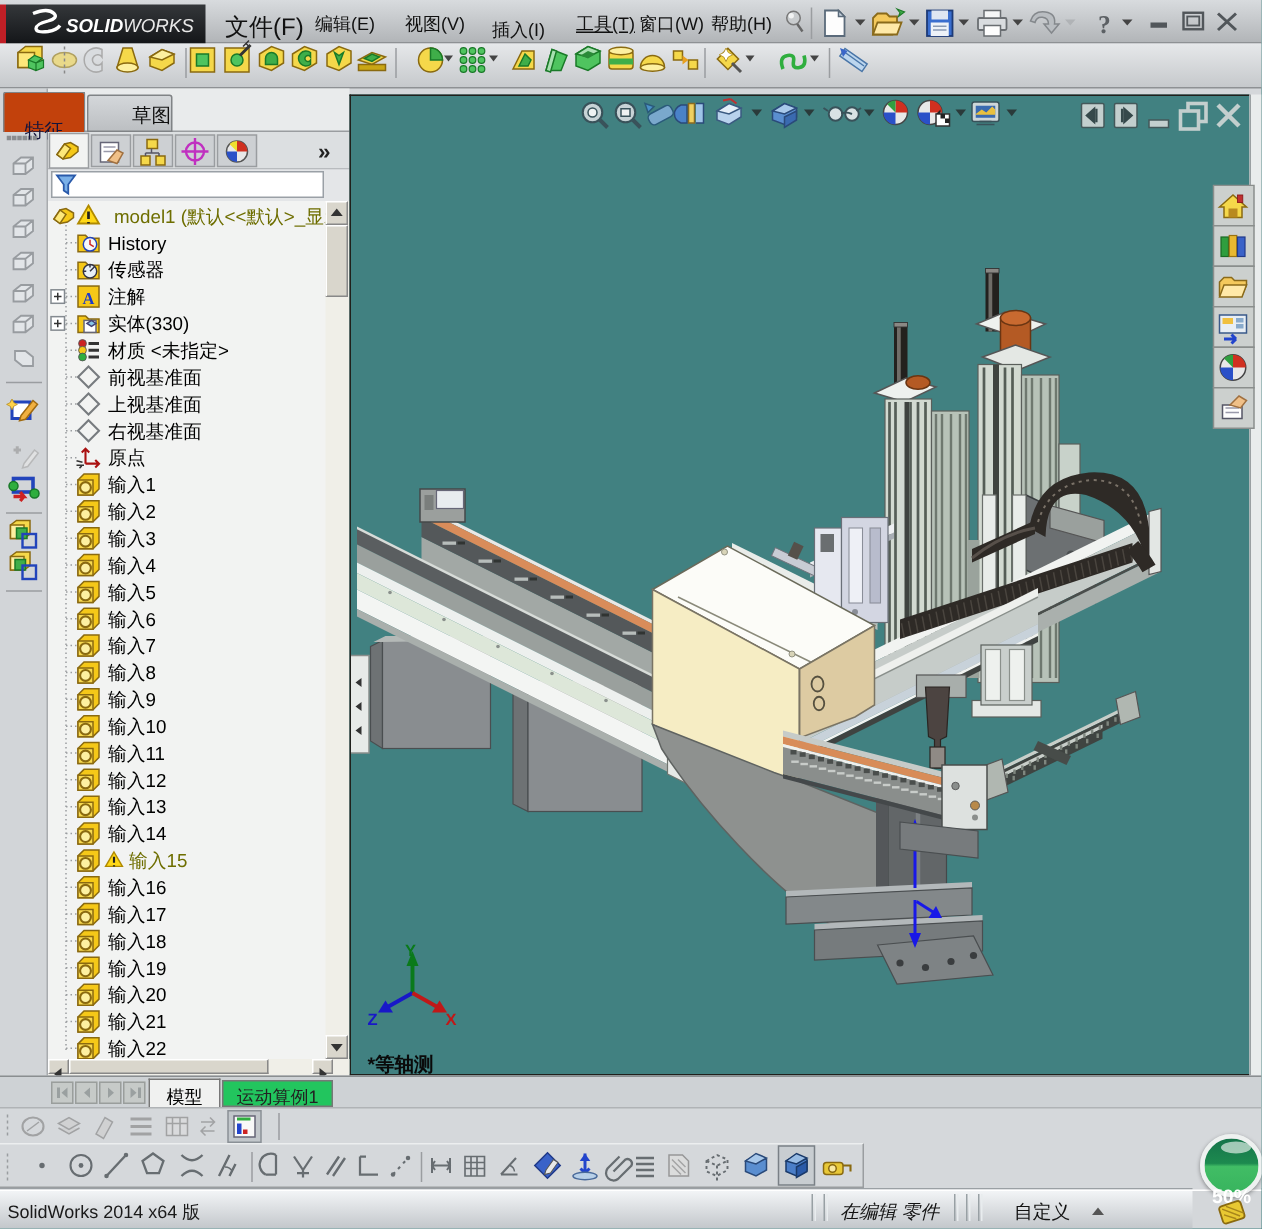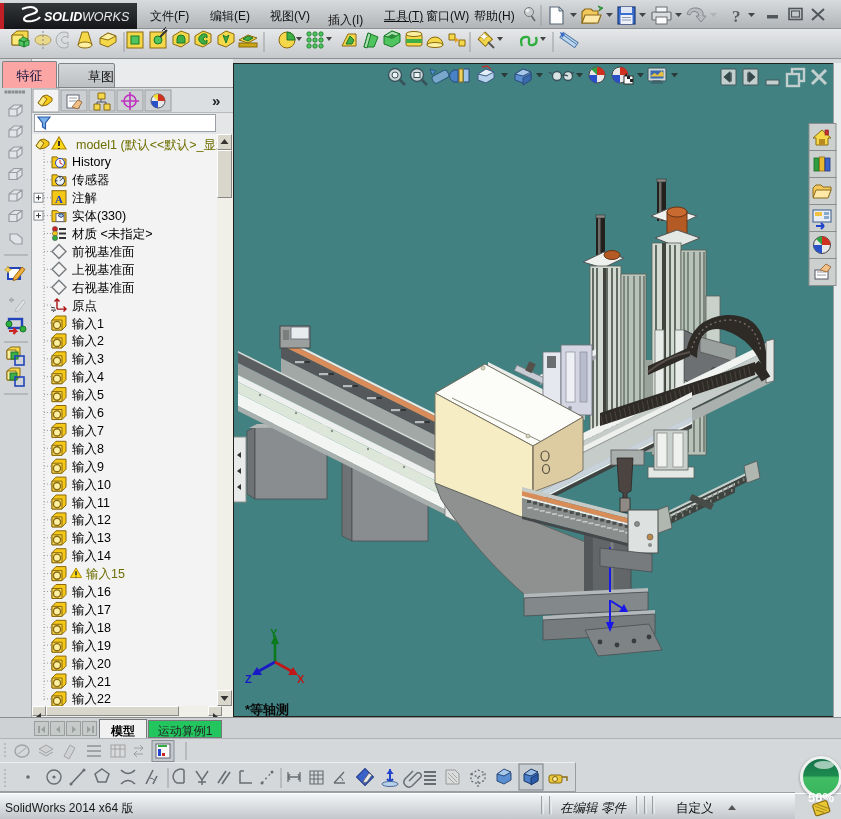--- a/index.html
+++ b/index.html
@@ -9,21 +9,21 @@
 </style></head><body>
 
 <div class="abs" style="left:0;top:0;width:841px;height:29px;background:linear-gradient(#d8dbde,#b2b5b8);border-bottom:1px solid #8e9194;">
   <div class="abs" style="left:0;top:3px;width:4px;height:26px;background:#c01f26;"></div>
   <div class="abs" style="left:4px;top:3px;width:133px;height:26px;background:linear-gradient(#34373a,#141619);"></div>
   <svg class="abs" style="left:8px;top:4px;" width="126" height="24" viewBox="0 0 126 24">
     <path d="M14 5 q10 -4 14 0 q3 3 -4 5 q-8 2 -8 5 q0 3 8 2 q6 -1 8 -4" fill="none" stroke="#fff" stroke-width="2.2"></path>
     <text x="36" y="17" font-size="12.5" font-style="italic" font-weight="bold" fill="#ffffff" font-family="Liberation Sans">SOLID</text>
     <text x="74" y="17" font-size="12.5" font-style="italic" fill="#e8e8e8" font-family="Liberation Sans">WORKS</text>
   </svg>
-  <div class="abs txt" style="left:150px;top:8px;font-size:12px;color:#111;">文件(F)</div>
+  <div class="abs txt" style="left:150px;top:8px;font-size:16px;color:#111;">文件(F)</div>
   <div class="abs txt" style="left:210px;top:8px;font-size:12px;color:#111;">编辑(E)</div>
   <div class="abs txt" style="left:270px;top:8px;font-size:12px;color:#111;">视图(V)</div>
   <div class="abs txt" style="left:328px;top:12px;font-size:12px;color:#111;">插入(I)</div>
   <div class="abs txt" style="left:384px;top:8px;font-size:12px;color:#111;text-decoration:underline;">工具(T)</div>
   <div class="abs txt" style="left:426px;top:8px;font-size:12px;color:#111;">窗口(W)</div>
   <div class="abs txt" style="left:474px;top:8px;font-size:12px;color:#111;">帮助(H)</div>
   <svg class="abs" style="left:510px;top:2px;" width="331" height="27" viewBox="0 0 331 27">
 
     <circle cx="19" cy="10" r="4.5" fill="#c9ccce" stroke="#777" stroke-width="1"></circle>
     <circle cx="17.5" cy="8.5" r="1.8" fill="#f2f3f3"></circle>
@@ -235,21 +235,21 @@
         <path d="M-7 -5 l4 -3 9 0 0 9 -4 3 -9 0 z" fill="#f5d84a" stroke="#8a6a10"></path>
         <path d="M-7 -5 l9 0 0 9 -9 0 z" fill="#fdf0a0" stroke="#8a6a10"></path>
         <rect x="-4" y="-3" width="7" height="7" fill="#3fae49" stroke="#1a7a28"></rect>
         <rect x="1" y="1" width="9" height="9" fill="none" stroke="#2244bb" stroke-width="1.6"></rect>
       </g>
 <line x1="4" y1="335" x2="28" y2="335" stroke="#9a9da0"></line>
 </svg>
   </div>
 
 <div class="abs" style="left:32px;top:59px;width:201px;height:29px;background:#e9ebec;border-bottom:1px solid #9a9da0;"></div>
-<div class="abs" style="left:2px;top:61px;width:55px;height:27px;background:#fca5a5;border:1px solid #808386;border-bottom:none;border-radius:2px 2px 0 0;font-size:13px;color:#14143c;text-align:center;padding-top:5px;">特征</div>
+<div class="abs" style="left:2px;top:61px;width:55px;height:27px;background:#c2410c;border:1px solid #808386;border-bottom:none;border-radius:2px 2px 0 0;font-size:13px;color:#14143c;text-align:center;padding-top:16px;">特征</div>
 <div class="abs" style="left:58px;top:63px;width:57px;height:25px;background:linear-gradient(#d4d7da,#bcbfc2);border:1px solid #808386;border-radius:2px 2px 0 0;font-size:13px;color:#111;text-align:right;padding-top:4px;">草图</div>
 
 <div class="abs" style="left:32px;top:88px;width:201px;height:25px;background:#dcdfe1;border-bottom:1px solid #b8bbbe;">
 <svg class="abs" style="left:0;top:0" width="201" height="25" viewBox="0 0 201 25">
 <rect x="1" y="1" width="26" height="23" fill="#f2f3f2" stroke="#9a9da0"></rect>
 <g transform="translate(14,13)">
         <path d="M-8 2 l5 -7 4 -1 5 3 0 3 -5 4 -5 1 z" fill="#f5c818" stroke="#8a6a10"></path>
         <path d="M-8 2 l5 -7 4 3 -5 7 z" fill="#fde87a" stroke="#8a6a10"></path>
       </g>
 <rect x="29" y="2" width="26" height="21" fill="#cdd0d3" stroke="#9a9da0"></rect>
@@ -972,21 +972,21 @@
 <div class="abs" style="left:50px;top:3px;width:15px;height:15px;background:#c6cac8;border:1px solid #9a9e9c;"><svg width="13" height="13" viewBox="0 0 13 13">
         <polygon points="9,3 5,6.5 9,10" fill="#9aa0a0"></polygon>
       </svg></div>
 <div class="abs" style="left:66px;top:3px;width:15px;height:15px;background:#c6cac8;border:1px solid #9a9e9c;"><svg width="13" height="13" viewBox="0 0 13 13">
         <polygon points="5,3 9,6.5 5,10" fill="#9aa0a0"></polygon>
       </svg></div>
 <div class="abs" style="left:82px;top:3px;width:15px;height:15px;background:#c6cac8;border:1px solid #9a9e9c;"><svg width="13" height="13" viewBox="0 0 13 13">
         <polygon points="4,3 8,6.5 4,10" fill="#9aa0a0"></polygon>
         <rect x="9" y="3" width="2" height="7" fill="#9aa0a0"></rect>
       </svg></div>
-<div class="abs" style="left:99px;top:1px;width:48px;height:19px;background:#f0f1f0;border:1px solid #777;border-bottom:none;font-size:12px;text-align:center;padding-top:3px;font-weight:bold;">模型</div>
+<div class="abs" style="left:99px;top:1px;width:48px;height:19px;background:#f0f1f0;border:1px solid #777;border-bottom:none;font-size:12px;text-align:center;padding-top:3px;">模型</div>
 <div class="abs" style="left:148px;top:2px;width:74px;height:18px;background:#22c55e;border:1px solid #777;font-size:12px;text-align:center;padding-top:2px;color:#222;">运动算例1</div>
 </div>
 <div class="abs" style="left:0;top:738px;width:841px;height:24px;background:#d5d8db;border-top:1px solid #b0b3b6;">
 <svg class="abs" style="left:0;top:0" width="280" height="24" viewBox="0 0 280 24">
 <line x1="5" y1="4" x2="5" y2="20" stroke="#9a9da0" stroke-dasharray="2 2"></line>
 <g transform="translate(22,12)" opacity=".55">
         <ellipse cx="0" cy="0" rx="7" ry="6" fill="none" stroke="#777" stroke-width="1.4"></ellipse>
         <path d="M-4 3 l8 -6" stroke="#777"></path>
       </g>
 <g transform="translate(46,12)" opacity=".55">

